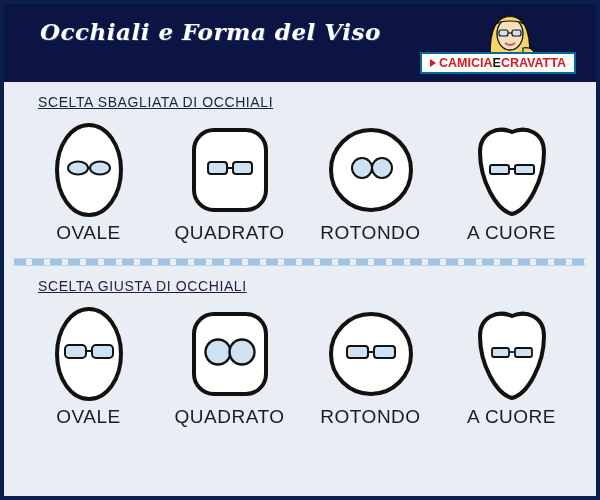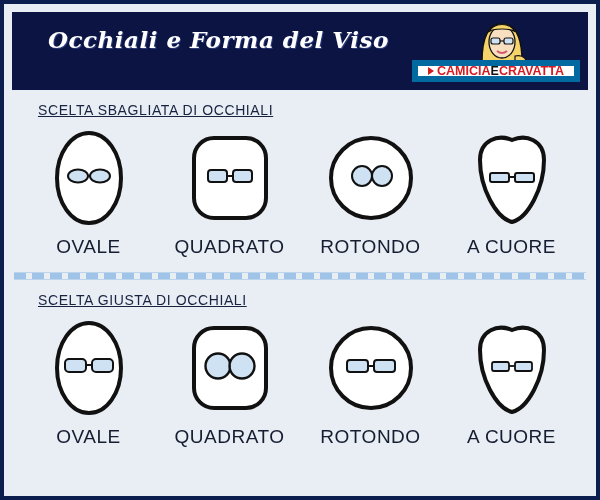--- a/index.html
+++ b/index.html
@@ -20,21 +20,21 @@
     box-sizing: border-box;
     border: 4px solid #0b1e4e;
     background: #e9edf4;
     overflow: hidden;
   }
   
   .header {
     position: relative;
     height: 78px;
     background: #0b1442;
-    margin: 8px;
+    margin: 0;
   }
   .header-title {
     position: absolute;
     left: 36px;
     top: 14px;
     color: #ffffff;
     font-family: "DejaVu Serif", serif;
     font-style: italic;
     font-weight: bold;
     font-size: 23px;
@@ -53,24 +53,24 @@
     position: absolute;
     right: 50px;
     top: 0px;
     width: 56px;
     height: 50px;
   }
   .logo-bar {
     position: absolute;
     left: 0;
     bottom: 4px;
-    width: 168px;
+    width: 156px;
     height: 22px;
     background: #ffffff;
-    border: 6px solid #0369a1;
+    border: 2px solid #0369a1;
     box-sizing: border-box;
     display: flex;
     align-items: center;
     justify-content: center;
   }
   .logo-bar .tri {
     width: 0;
     height: 0;
     border-left: 6px solid #d71920;
     border-top: 4px solid transparent;
@@ -112,21 +112,20 @@
     height: 104px;
     display: flex;
     align-items: center;
     justify-content: center;
   }
   .cell-label {
     font-family: "Liberation Sans", sans-serif;
     font-size: 19px;
     color: #151d30;
     letter-spacing: 0.5px;
-    margin-top: 6px;
   }
   .divider {
     margin: 14px 10px 0 10px;
     height: 6px;
     background: repeating-linear-gradient(90deg,
       #9fc4e8 0px, #9fc4e8 12px,
       #e9edf4 12px, #e9edf4 18px);
     border-top: 1px solid #bcd4ec;
     border-bottom: 1px solid #bcd4ec;
   }

